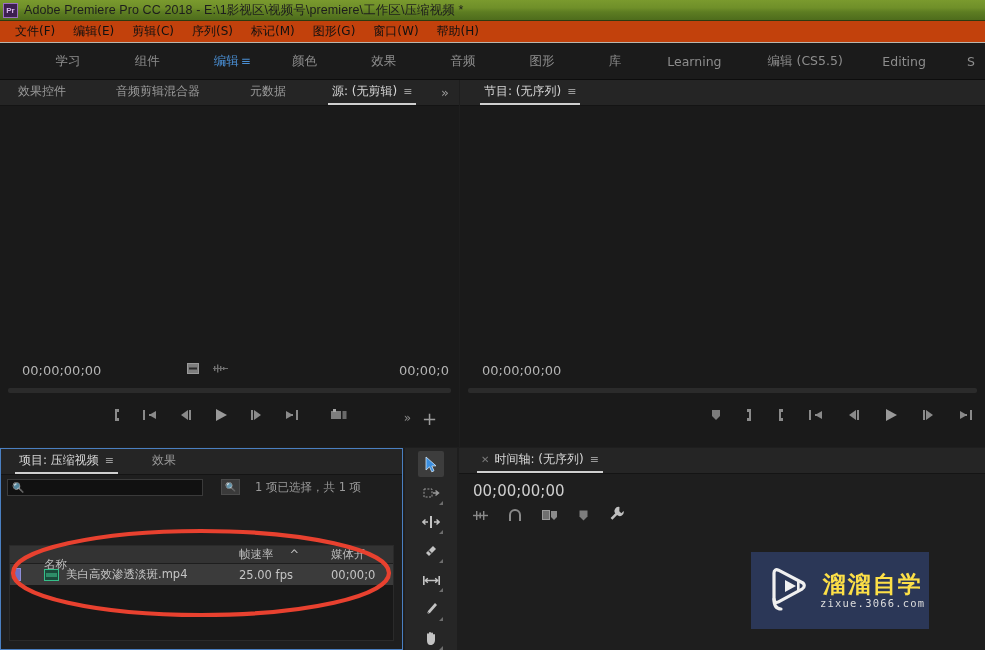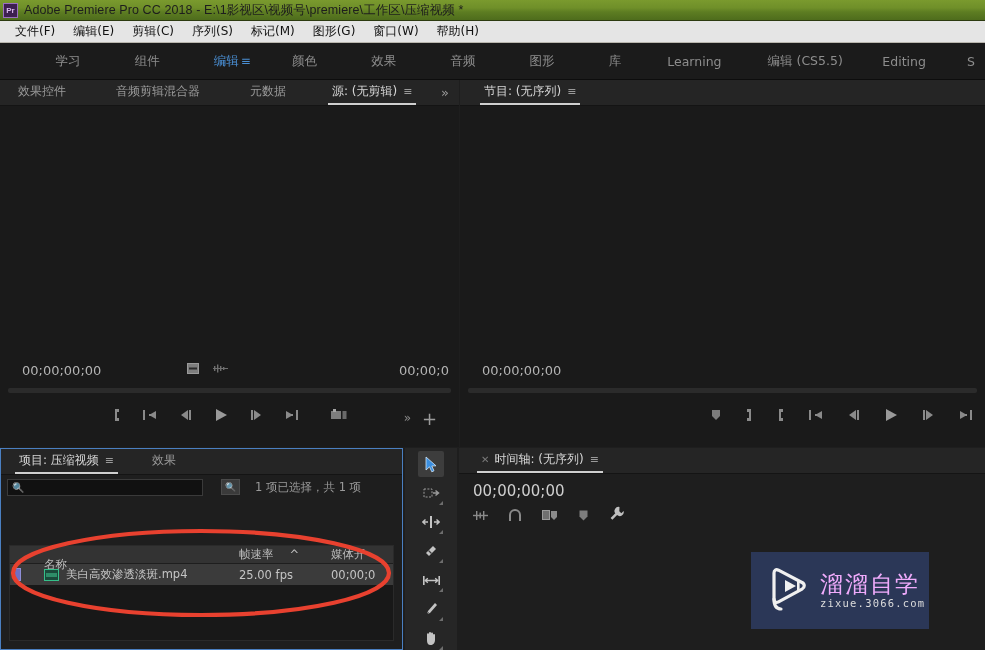--- a/index.html
+++ b/index.html
@@ -24,21 +24,21 @@
     text-align:center; margin-right:6px; font-family:"Liberation Sans",sans-serif;
   }
   .title-text{
     color:#1d1d1d; font-size:12.5px; font-family:"Liberation Sans",sans-serif;
     white-space:nowrap; letter-spacing:.1px;
   }
 
   
   .menubar{
     position:absolute; left:0; top:21px; width:985px; height:22px;
-    background:#e5e5e5; display:flex; align-items:center; padding-left:6px;
+    background:#c2410c; display:flex; align-items:center; padding-left:6px;
     border-bottom:1px solid #b9b6ae;
   }
   .menubar .mi{
     color:#111; font-size:12px; padding:2px 9px; white-space:nowrap; cursor:default;
   }
 
   
   .wsbar{
     position:absolute; left:0; top:43px; width:985px; height:37px;
     background:#1b1b1b; border-bottom:1px solid #0d0d0d;
@@ -180,21 +180,21 @@
 
   
   #annot{ position:absolute; left:0; top:448px; width:420px; height:202px; pointer-events:none; }
 
   
   #watermark{
     position:absolute; left:751px; top:552px; width:178px; height:77px;
     background:#2b3757; display:flex; align-items:center; gap:10px; padding-left:14px;
   }
   .wm-logo{ flex:none; }
-  .wm-txt1{ color:#f0abfc; font-size:23px; font-weight:normal; letter-spacing:2px; line-height:1.05;}
+  .wm-txt1{ color:#fde047; font-size:23px; font-weight:bold; letter-spacing:2px; line-height:1.05;text-align:center;}
   .wm-txt2{ color:#dcdcdc; font-size:10.5px; letter-spacing:1.2px; font-family:"DejaVu Sans Mono",monospace;}
 </style>
 </head>
 <body>
 
 <div id="app">
 
   <div class="titlebar">
     <div class="pr-badge">Pr</div>
     <div class="title-text">Adobe Premiere Pro CC 2018 - E:\1影视区\视频号\premiere\工作区\压缩视频 *</div>

